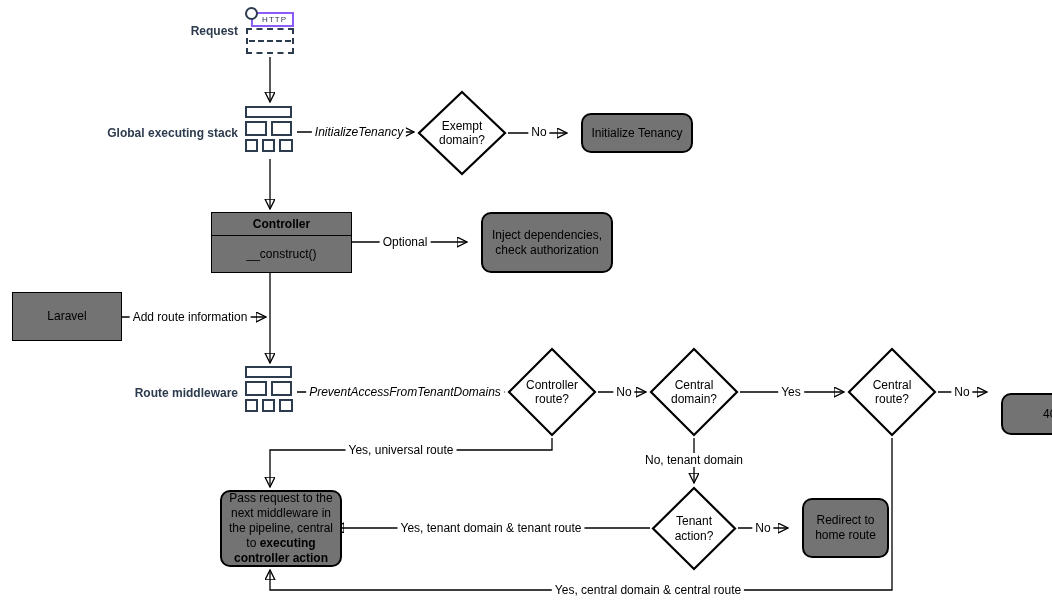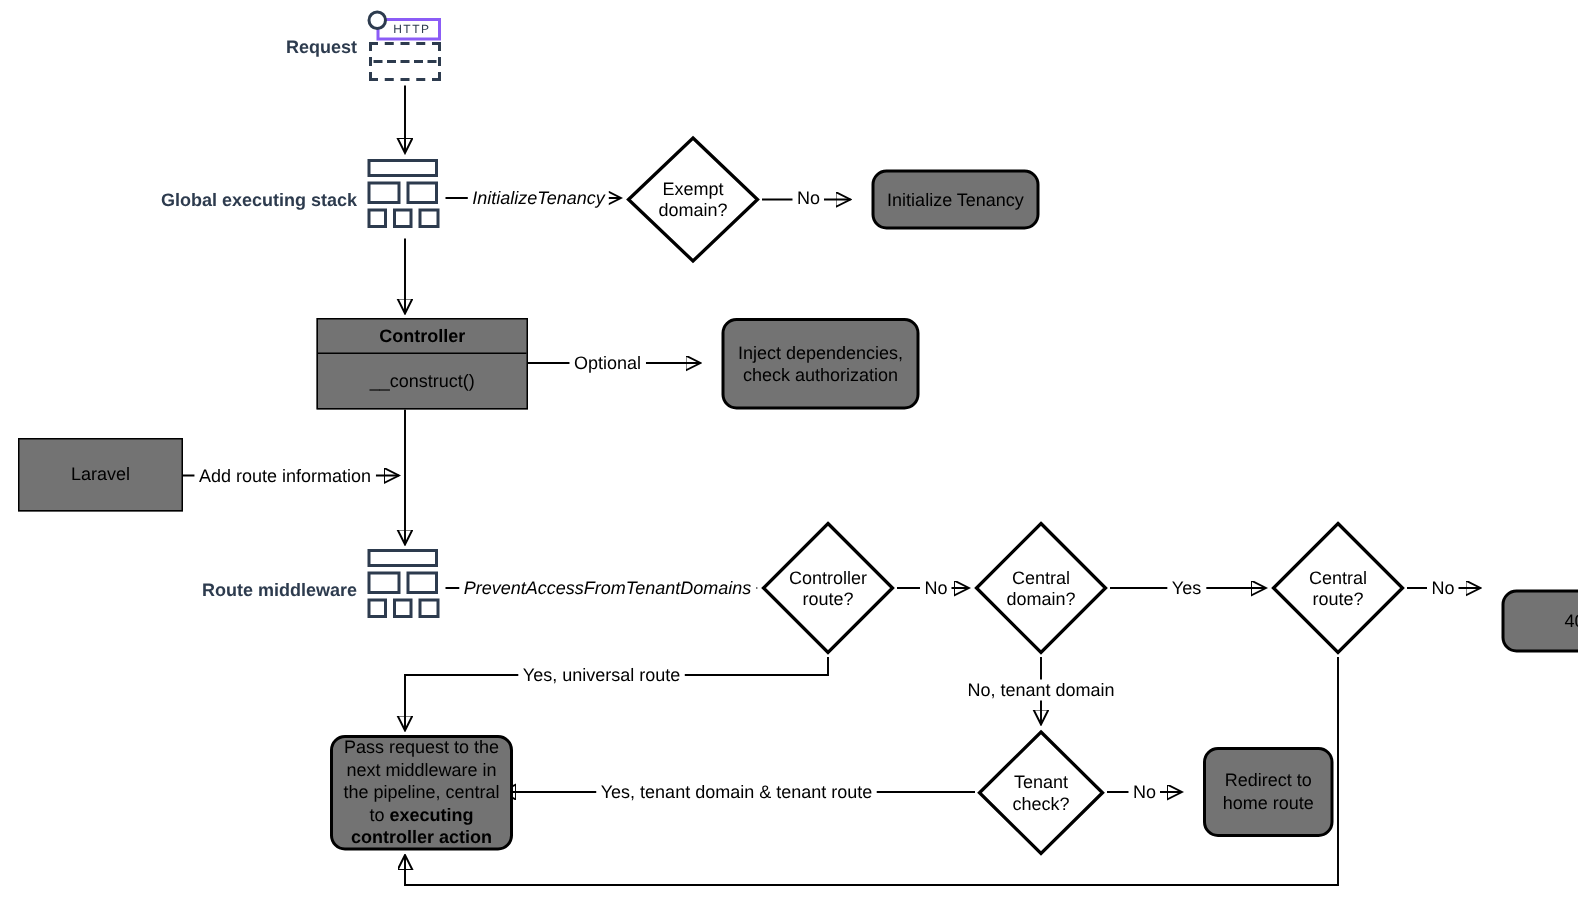--- a/index.html
+++ b/index.html
@@ -169,21 +169,21 @@
     <svg width="90" height="90" viewBox="0 0 90 90">
         <polygon points="45,2 88,45 45,88 2,45"></polygon>
       </svg>
     <div class="dtext">Central route?</div>
   </div>
 
   <div class="diamond" style="left:651px;top:486px;width:86px;height:85px;">
     <svg width="86" height="85" viewBox="0 0 86 85">
         <polygon points="43,2 84,42.5 43,83 2,42.5"></polygon>
       </svg>
-    <div class="dtext">Tenant check?</div>
+    <div class="dtext">Tenant action?</div>
   </div>
 
   <div class="node rounded" style="left:570px;top:113px;width:112px;height:40px;">
     <span>Initialize Tenancy</span>
   </div>
 
   <div class="node plain controller" style="left:200px;top:212px;width:141px;height:61px;">
     <div class="ctitle">Controller</div>
     <div class="cbody">__construct()</div>
   </div>
@@ -213,14 +213,15 @@
   <div class="elabel" style="left:405px;top:242px;">Optional</div>
   <div class="elabel" style="left:190px;top:317px;">Add route information</div>
   <div class="elabel italic" style="left:405px;top:392px;">PreventAccessFromTenantDomains</div>
   <div class="elabel" style="left:624px;top:392px;">No</div>
   <div class="elabel" style="left:791px;top:392px;">Yes</div>
   <div class="elabel" style="left:962px;top:392px;">No</div>
   <div class="elabel" style="left:401px;top:450px;">Yes, universal route</div>
   <div class="elabel" style="left:694px;top:460px;">No, tenant domain</div>
   <div class="elabel" style="left:763px;top:528px;">No</div>
   <div class="elabel" style="left:491px;top:528px;">Yes, tenant domain &amp; tenant route</div>
+  <div class="elabel" style="left:648px;top:590px;">Yes, central domain &amp; central route</div>
 
 </div>
 
 </body></html>

